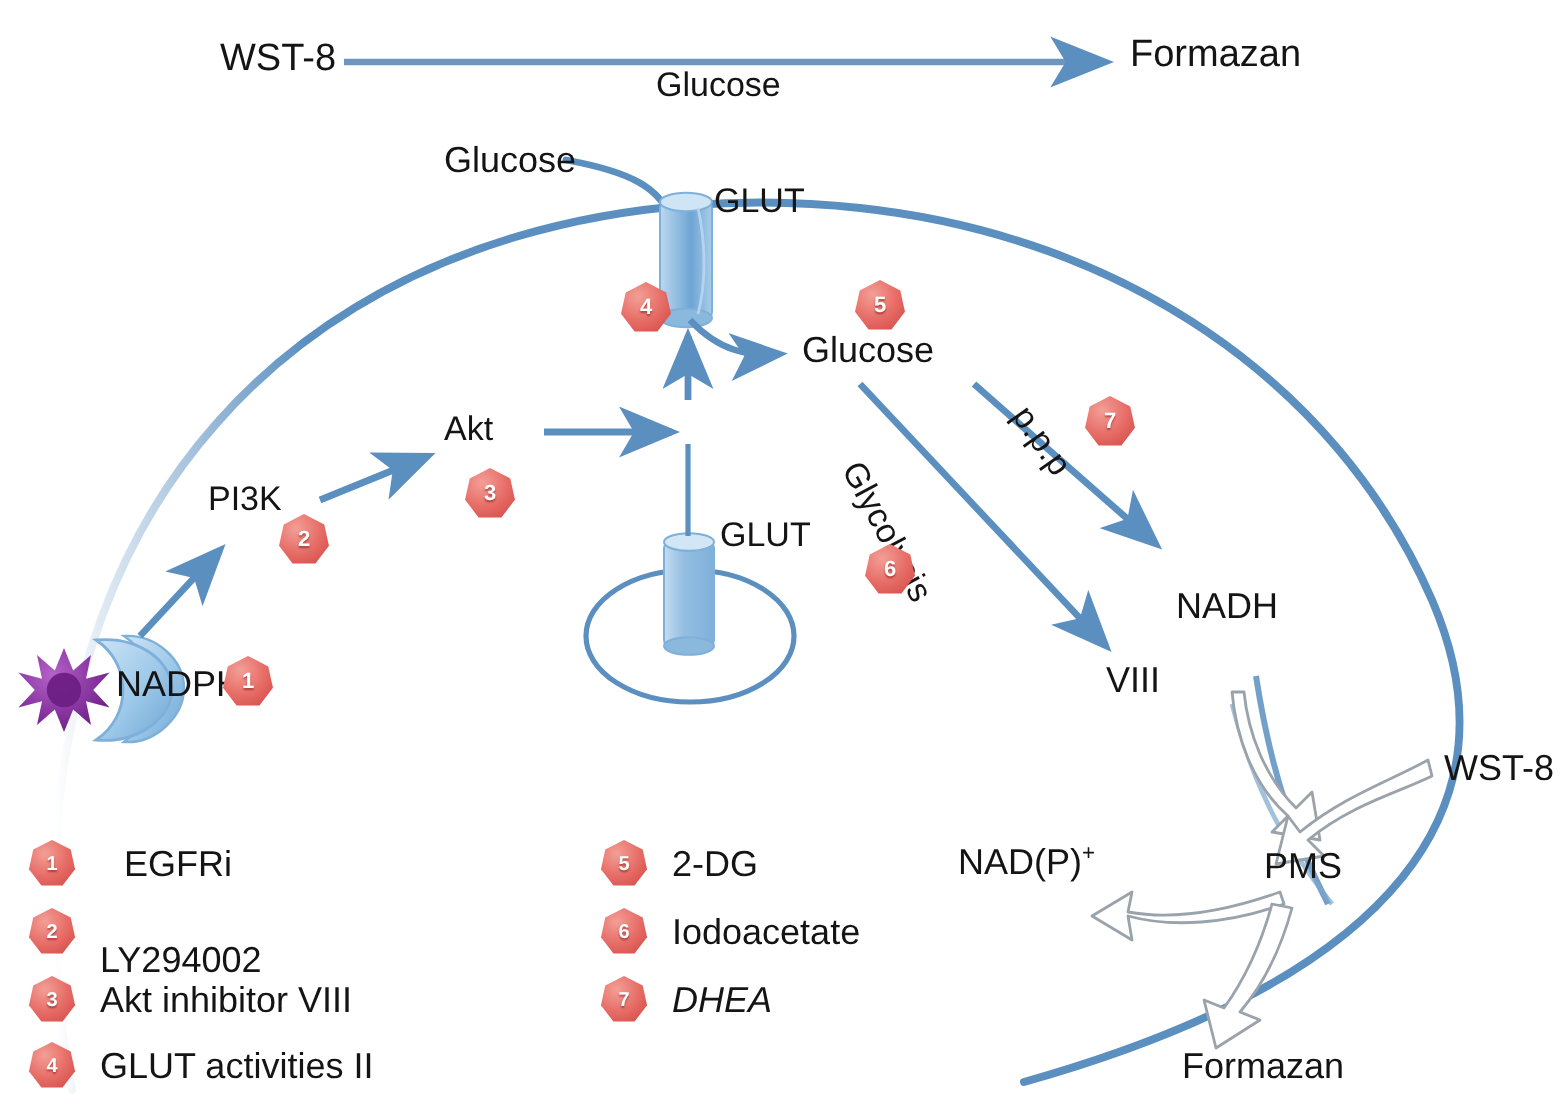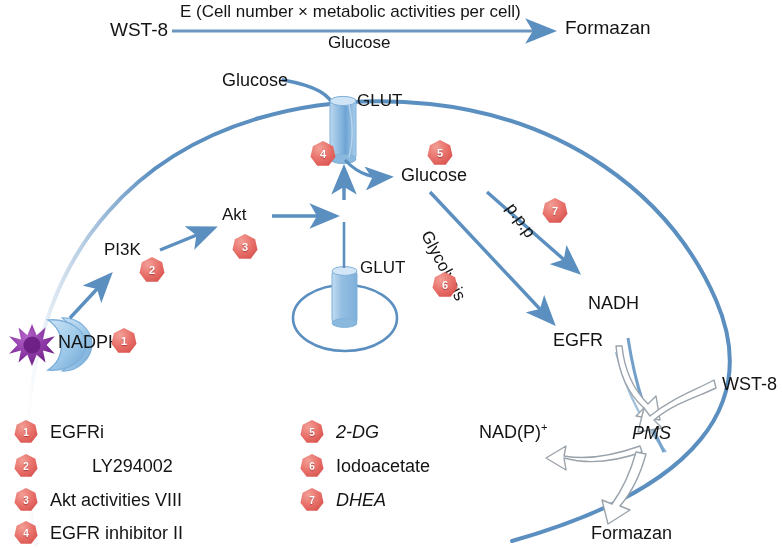--- a/index.html
+++ b/index.html
@@ -162,39 +162,38 @@
                C672,398 696,390 714,380 Z" fill="#ffffff" stroke="#9aa3ab" stroke-width="1.4" stroke-linejoin="round"></path>
     </g>
 
     <g>
       <path d="M646,454 C640,476 632,492 620,506 L630,510 L608,524 L602,500 L612,504
                C622,490 630,474 636,452 Z" fill="#ffffff" stroke="#9aa3ab" stroke-width="1.4" stroke-linejoin="round"></path>
     </g>
   </svg>
 
   <div class="lbl f19" style="left:110px;top:20px;">WST-8</div>
-  <div class="lbl f17" style="left:180px;top:3px;">E (Cell number × metabolic activities per cell)</div>
   <div class="lbl f17" style="left:328px;top:34px;">Glucose</div>
   <div class="lbl f19" style="left:565px;top:18px;">Formazan</div>
 
   <div class="lbl f18" style="left:222px;top:71px;">Glucose</div>
   <div class="lbl f17" style="left:357px;top:92px;">GLUT</div>
   <div class="lbl f18" style="left:401px;top:166px;">Glucose</div>
   <div class="lbl f17" style="left:360px;top:259px;">GLUT</div>
 
   <div class="lbl f18" style="left:58px;top:333px;">NADPH</div>
   <div class="lbl f17" style="left:104px;top:241px;">PI3K</div>
   <div class="lbl f17" style="left:222px;top:206px;">Akt</div>
 
   <div class="lbl f17 rot-gly" style="left:433px;top:228px;">Glycolysis</div>
   <div class="lbl f17 rot-ppp" style="left:517px;top:200px;">p.p.p</div>
 
   <div class="lbl f18" style="left:588px;top:294px;">NADH</div>
-  <div class="lbl f18" style="left:553px;top:331px;">EGFR</div>
-  <div class="lbl f18" style="left:632px;top:424px;font-style:italic;">PMS</div>
+  <div class="lbl f18" style="left:553px;top:331px;">VIII</div>
+  <div class="lbl f18" style="left:632px;top:424px;">PMS</div>
   <div class="lbl f18" style="left:479px;top:422px;">
     <span>NAD(P)</span><sup>+</sup>
   </div>
   <div class="lbl f18" style="left:722px;top:375px;">WST-8</div>
   <div class="lbl f18" style="left:591px;top:524px;">Formazan</div>
 
   <div class="badge" style="left:111px;top:328px;">
     <i class="hep"></i>
       <span>1</span>
   </div>
@@ -222,52 +221,52 @@
     <i class="hep"></i>
       <span>7</span>
   </div>
 
   <div>
     <div style="position:absolute;left:14px;top:420px;">
       <div class="badge sm" style="left:0;top:0;">
         <i class="hep"></i>
           <span>1</span>
       </div>
-      <div class="lbl f18" style="left:36px;top:3px;">EGFRi</div>
+      <div class="lbl f18" style="left:48px;top:3px;">EGFRi</div>
     </div>
     <div style="position:absolute;left:14px;top:454px;">
       <div class="badge sm" style="left:0;top:0;">
         <i class="hep"></i>
           <span>2</span>
       </div>
-      <div class="lbl f18" style="left:36px;top:3px;margin-left:42px;">LY294002</div>
+      <div class="lbl f18" style="left:36px;top:17px;">LY294002</div>
     </div>
     <div style="position:absolute;left:14px;top:488px;">
       <div class="badge sm" style="left:0;top:0;">
         <i class="hep"></i>
           <span>3</span>
       </div>
-      <div class="lbl f18" style="left:36px;top:3px;">Akt activities VIII</div>
+      <div class="lbl f18" style="left:36px;top:3px;">Akt inhibitor VIII</div>
     </div>
     <div style="position:absolute;left:14px;top:521px;">
       <div class="badge sm" style="left:0;top:0;">
         <i class="hep"></i>
           <span>4</span>
       </div>
-      <div class="lbl f18" style="left:36px;top:3px;">EGFR inhibitor II</div>
+      <div class="lbl f18" style="left:36px;top:3px;">GLUT activities II</div>
     </div>
   </div>
 
   <div>
     <div style="position:absolute;left:300px;top:420px;">
       <div class="badge sm" style="left:0;top:0;">
         <i class="hep"></i>
           <span>5</span>
       </div>
-      <div class="lbl f18" style="left:36px;top:3px;font-style:italic;">2-DG</div>
+      <div class="lbl f18" style="left:36px;top:3px;">2-DG</div>
     </div>
     <div style="position:absolute;left:300px;top:454px;">
       <div class="badge sm" style="left:0;top:0;">
         <i class="hep"></i>
           <span>6</span>
       </div>
       <div class="lbl f18" style="left:36px;top:3px;">Iodoacetate</div>
     </div>
     <div style="position:absolute;left:300px;top:488px;">
       <div class="badge sm" style="left:0;top:0;">

